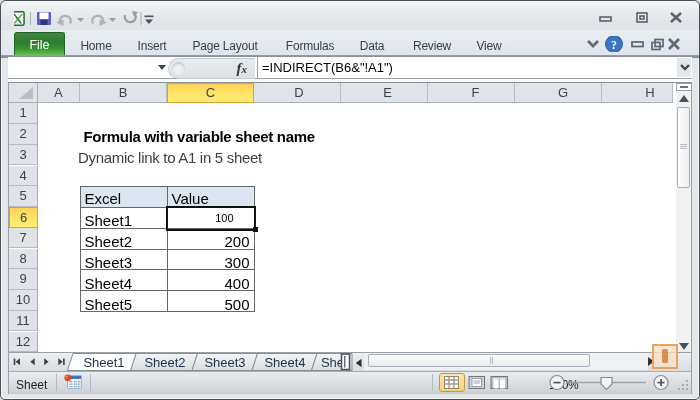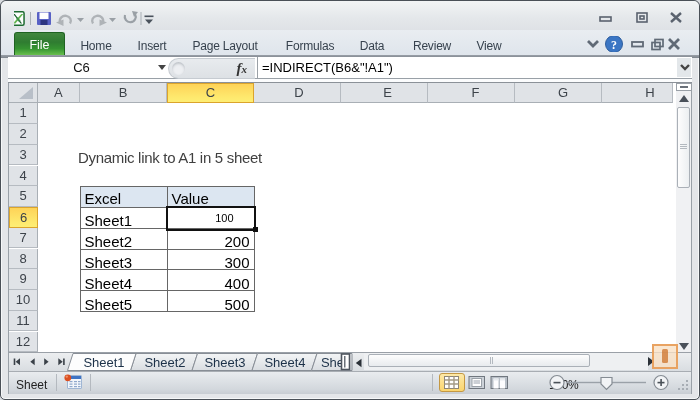--- a/index.html
+++ b/index.html
@@ -117,21 +117,20 @@
     <rect x="48" y="6" width="11" height="4.5" fill="none" stroke="#606a76" stroke-width="1.8"></rect>
     <g stroke="#606a76" fill="none" stroke-width="1.7">
       <rect x="71" y="3.5" width="8" height="7"></rect>
       <rect x="68" y="6.5" width="8" height="7"></rect>
     </g>
     <path d="M 85 3 L 95 13 M 95 3 L 85 13" stroke="#606a76" stroke-width="2.8" fill="none"></path>
   </svg>
   <div id="ribbonedge"></div>
 
   <div id="fbar">
-    <div class="nb">C6</div>
     <div id="nbdrop"></div>
     <div id="pill">
         <div class="dot"></div>
         <div class="fx">f<span style="font-size:11px">x</span></div>
       </div>
     <div class="abs" style="left:249px;top:0;width:1px;height:21px;background:#9aa0a6;"></div>
     <div id="ftext">=INDIRECT(B6&amp;"!A1")</div>
     <div id="fdrop"></div>
   </div>
   <svg class="abs" style="left:679px;top:62px" width="12" height="12" viewBox="0 0 12 12">
@@ -163,20 +162,21 @@
     <div class="rowhdr" style="top:82.5px;height:20.7px;line-height:20px;">4</div>
     <div class="rowhdr" style="top:103.2px;height:20.8px;line-height:20px;">5</div>
     <div class="rowhdr selhdr" style="top:124px;height:20.7px;line-height:19px;">6</div>
     <div class="rowhdr" style="top:144.7px;height:20.8px;line-height:20px;">7</div>
     <div class="rowhdr" style="top:165.5px;height:20.7px;line-height:20px;">8</div>
     <div class="rowhdr" style="top:186.2px;height:20.8px;line-height:20px;">9</div>
     <div class="rowhdr" style="top:207px;height:20.7px;line-height:20px;">10</div>
     <div class="rowhdr" style="top:227.7px;height:20.8px;line-height:20px;">11</div>
     <div class="rowhdr" style="top:248.5px;height:20.5px;line-height:20px;">12</div>
 
+    <div class="abs" style="left:74.5px;top:45px;font-size:15px;letter-spacing:-0.3px;font-weight:bold;color:#000;">Formula with variable sheet name</div>
     <div class="abs" style="left:69px;top:66px;font-size:15px;letter-spacing:-0.3px;color:#404040;">Dynamic link to A1 in 5 sheet</div>
 
     <div class="abs" style="left:70.5px;top:103px;width:175px;height:125.5px;border:1px solid #666;box-sizing:border-box;">
       <div class="abs" style="left:0;top:0;width:173px;height:20px;background:#dce6f1;border-bottom:1px solid #666;"></div>
       <div class="abs" style="left:86.5px;top:0;width:1px;height:123.5px;background:#666;"></div>
       <div class="abs" style="left:0;top:41px;width:173px;height:1px;background:#666;"></div>
       <div class="abs" style="left:0;top:62px;width:173px;height:1px;background:#666;"></div>
       <div class="abs" style="left:0;top:82px;width:173px;height:1px;background:#666;"></div>
       <div class="abs" style="left:0;top:103px;width:173px;height:1px;background:#666;"></div>
       <div class="abs" style="left:4px;top:3px;font-size:15px;">Excel</div>

